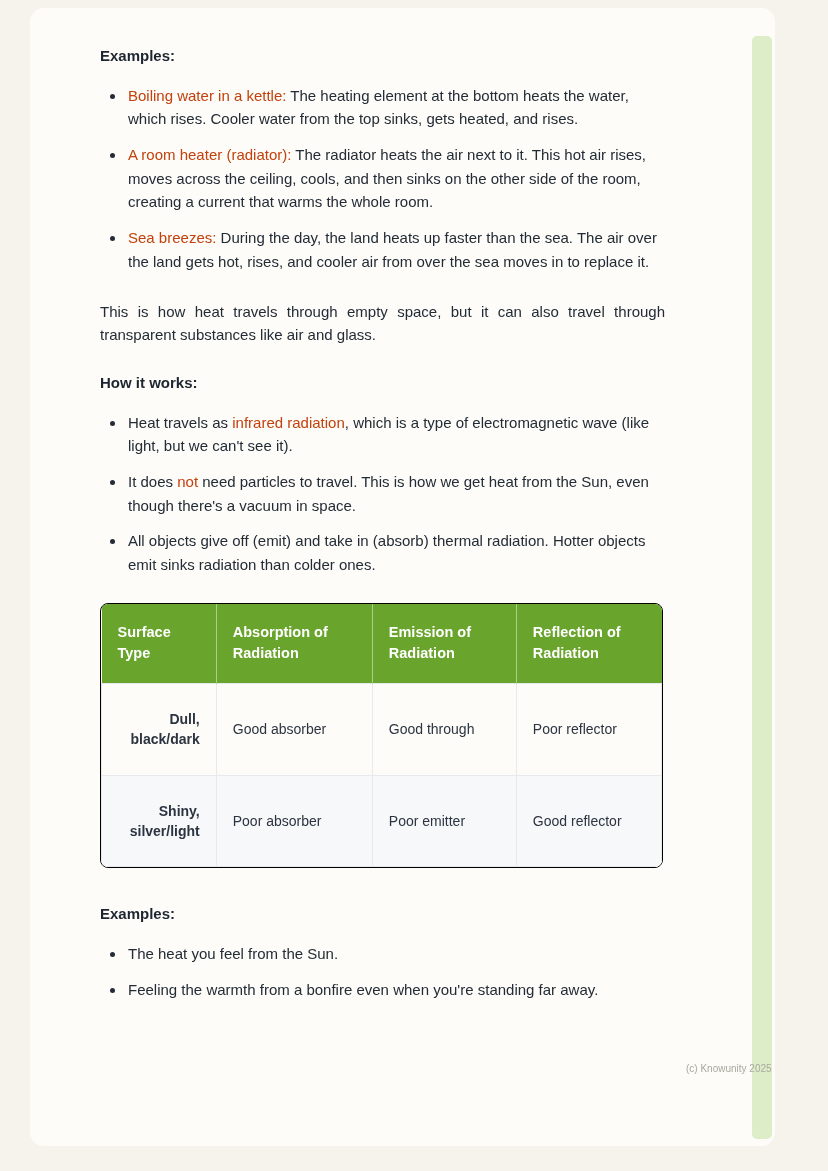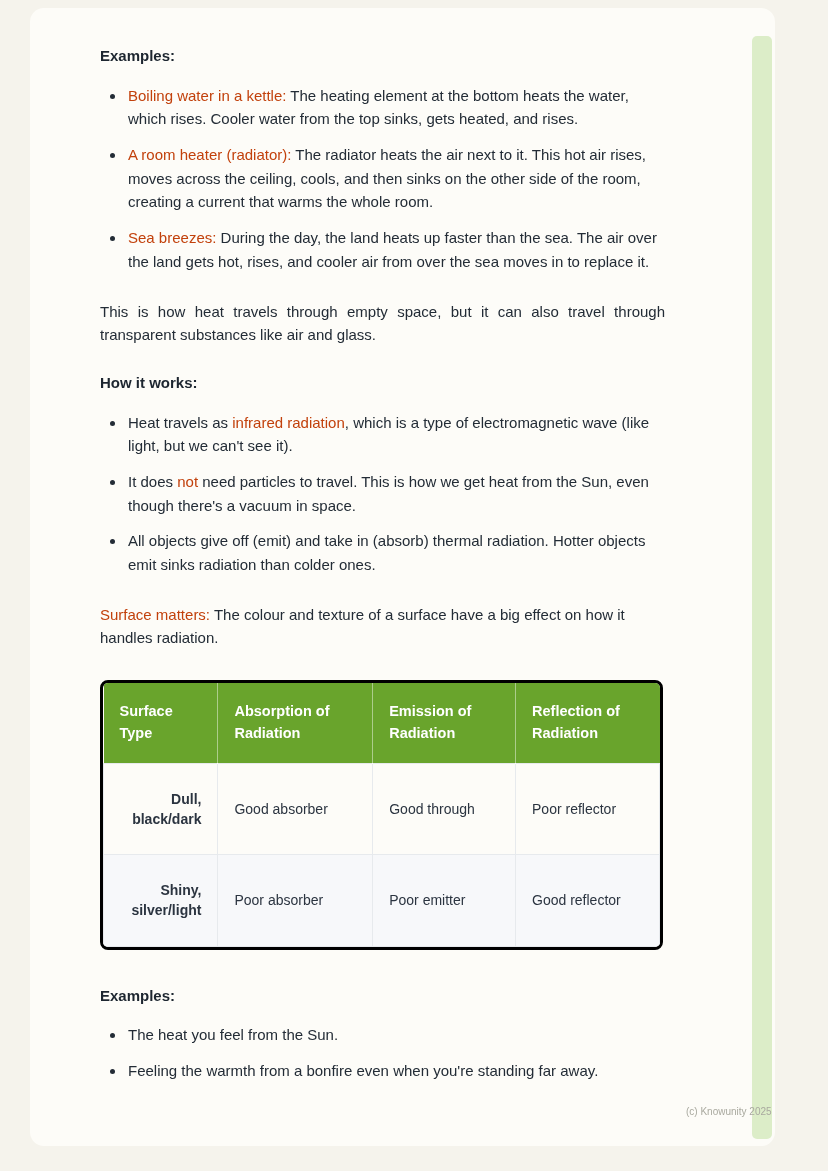--- a/index.html
+++ b/index.html
@@ -31,21 +31,21 @@
     left: 752px;
     top: 36px;
     width: 20px;
     height: 1103px;
     background: #dcedc8;
     border-radius: 5px;
   }
   .watermark {
     position: absolute;
     left: 686px;
-    top: 1106px;
+    top: 1063px;
     font-size: 10px;
     color: #a9a99f;
     white-space: nowrap;
     z-index: 3;
   }
   .content {
     position: absolute;
     left: 70px;
     top: 36px;
     width: 565px;
@@ -77,21 +77,21 @@
     margin: 0 0 24px 0;
   }
   p.surface {
     margin: 2px 0 30px 0;
   }
   .tablewrap {
     width: 563px;
     border-radius: 8px;
     overflow: hidden;
     margin: 0 0 34px 0;
-    border: 3px solid #000000;
+    border: 1px solid #000000;
   }
   table.radiation-table {
     border-collapse: collapse;
     width: 100%;
     font-size: 14px;
   }
   table.radiation-table th {
     color: #ffffff;
     font-weight: bold;
     text-align: left;
@@ -137,21 +137,20 @@
       <p class="intro">This is how heat travels through empty space, but it can also travel through transparent substances like air and glass.</p>
 
       <p class="bold-head">How it works:</p>
 
       <ul class="bullets">
         <li><span>Heat travels as </span><span class="b">infrared radiation</span><span>, which is a type of electromagnetic wave (like light, but we can't see it).</span></li>
         <li><span>It does </span><span class="b">not</span><span> need particles to travel. This is how we get heat from the Sun, even though there's a vacuum in space.</span></li>
         <li><span>All objects give off (emit) and take in (absorb) thermal radiation. Hotter objects emit sinks radiation than colder ones.</span><span class="b"></span><span></span></li>
       </ul>
 
-      <p class="surface"><span class="b">Surface matters:</span><span> The colour and texture of a surface have a big effect on how it handles radiation.</span></p>
 
       <div class="tablewrap">
         <table class="radiation-table">
           <thead>
             <tr>
               <th class="c1" style="background:#69a42c;">Surface Type</th>
               <th class="c2" style="background:#69a42c;">Absorption of Radiation</th>
               <th class="c3" style="background:#69a42c;">Emission of Radiation</th>
               <th class="c4" style="background:#69a42c;">Reflection of Radiation</th>
             </tr>

